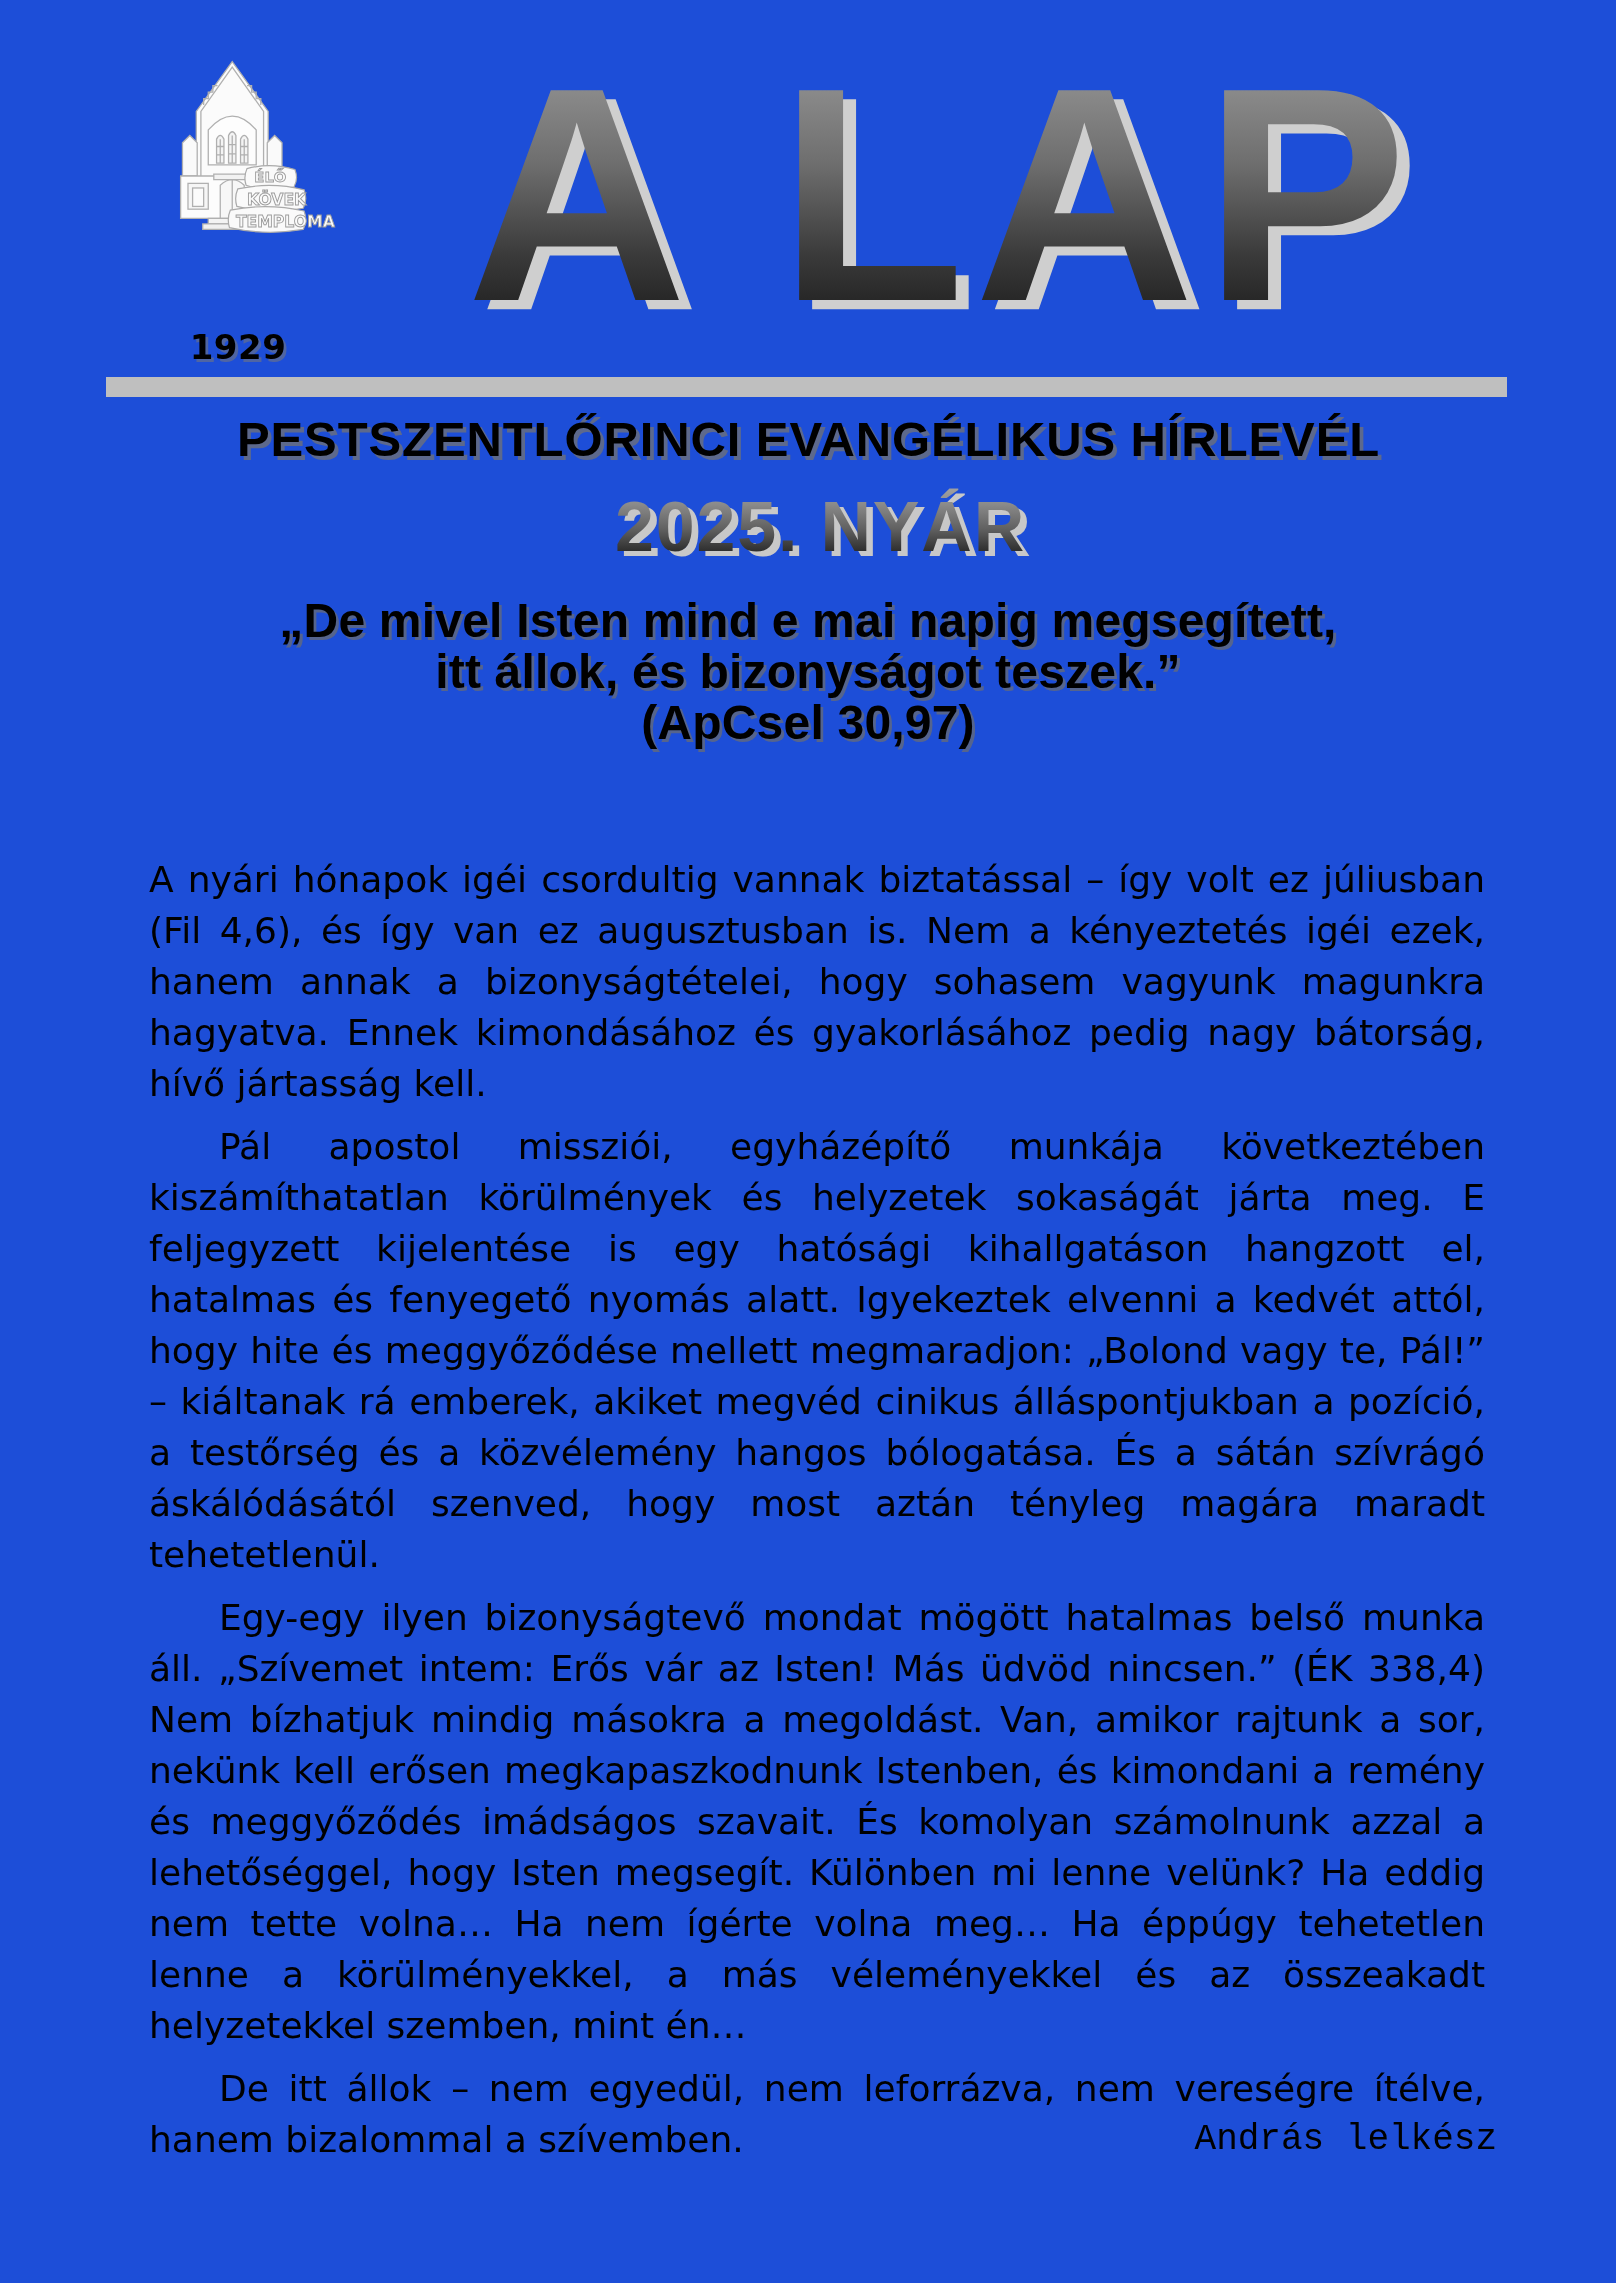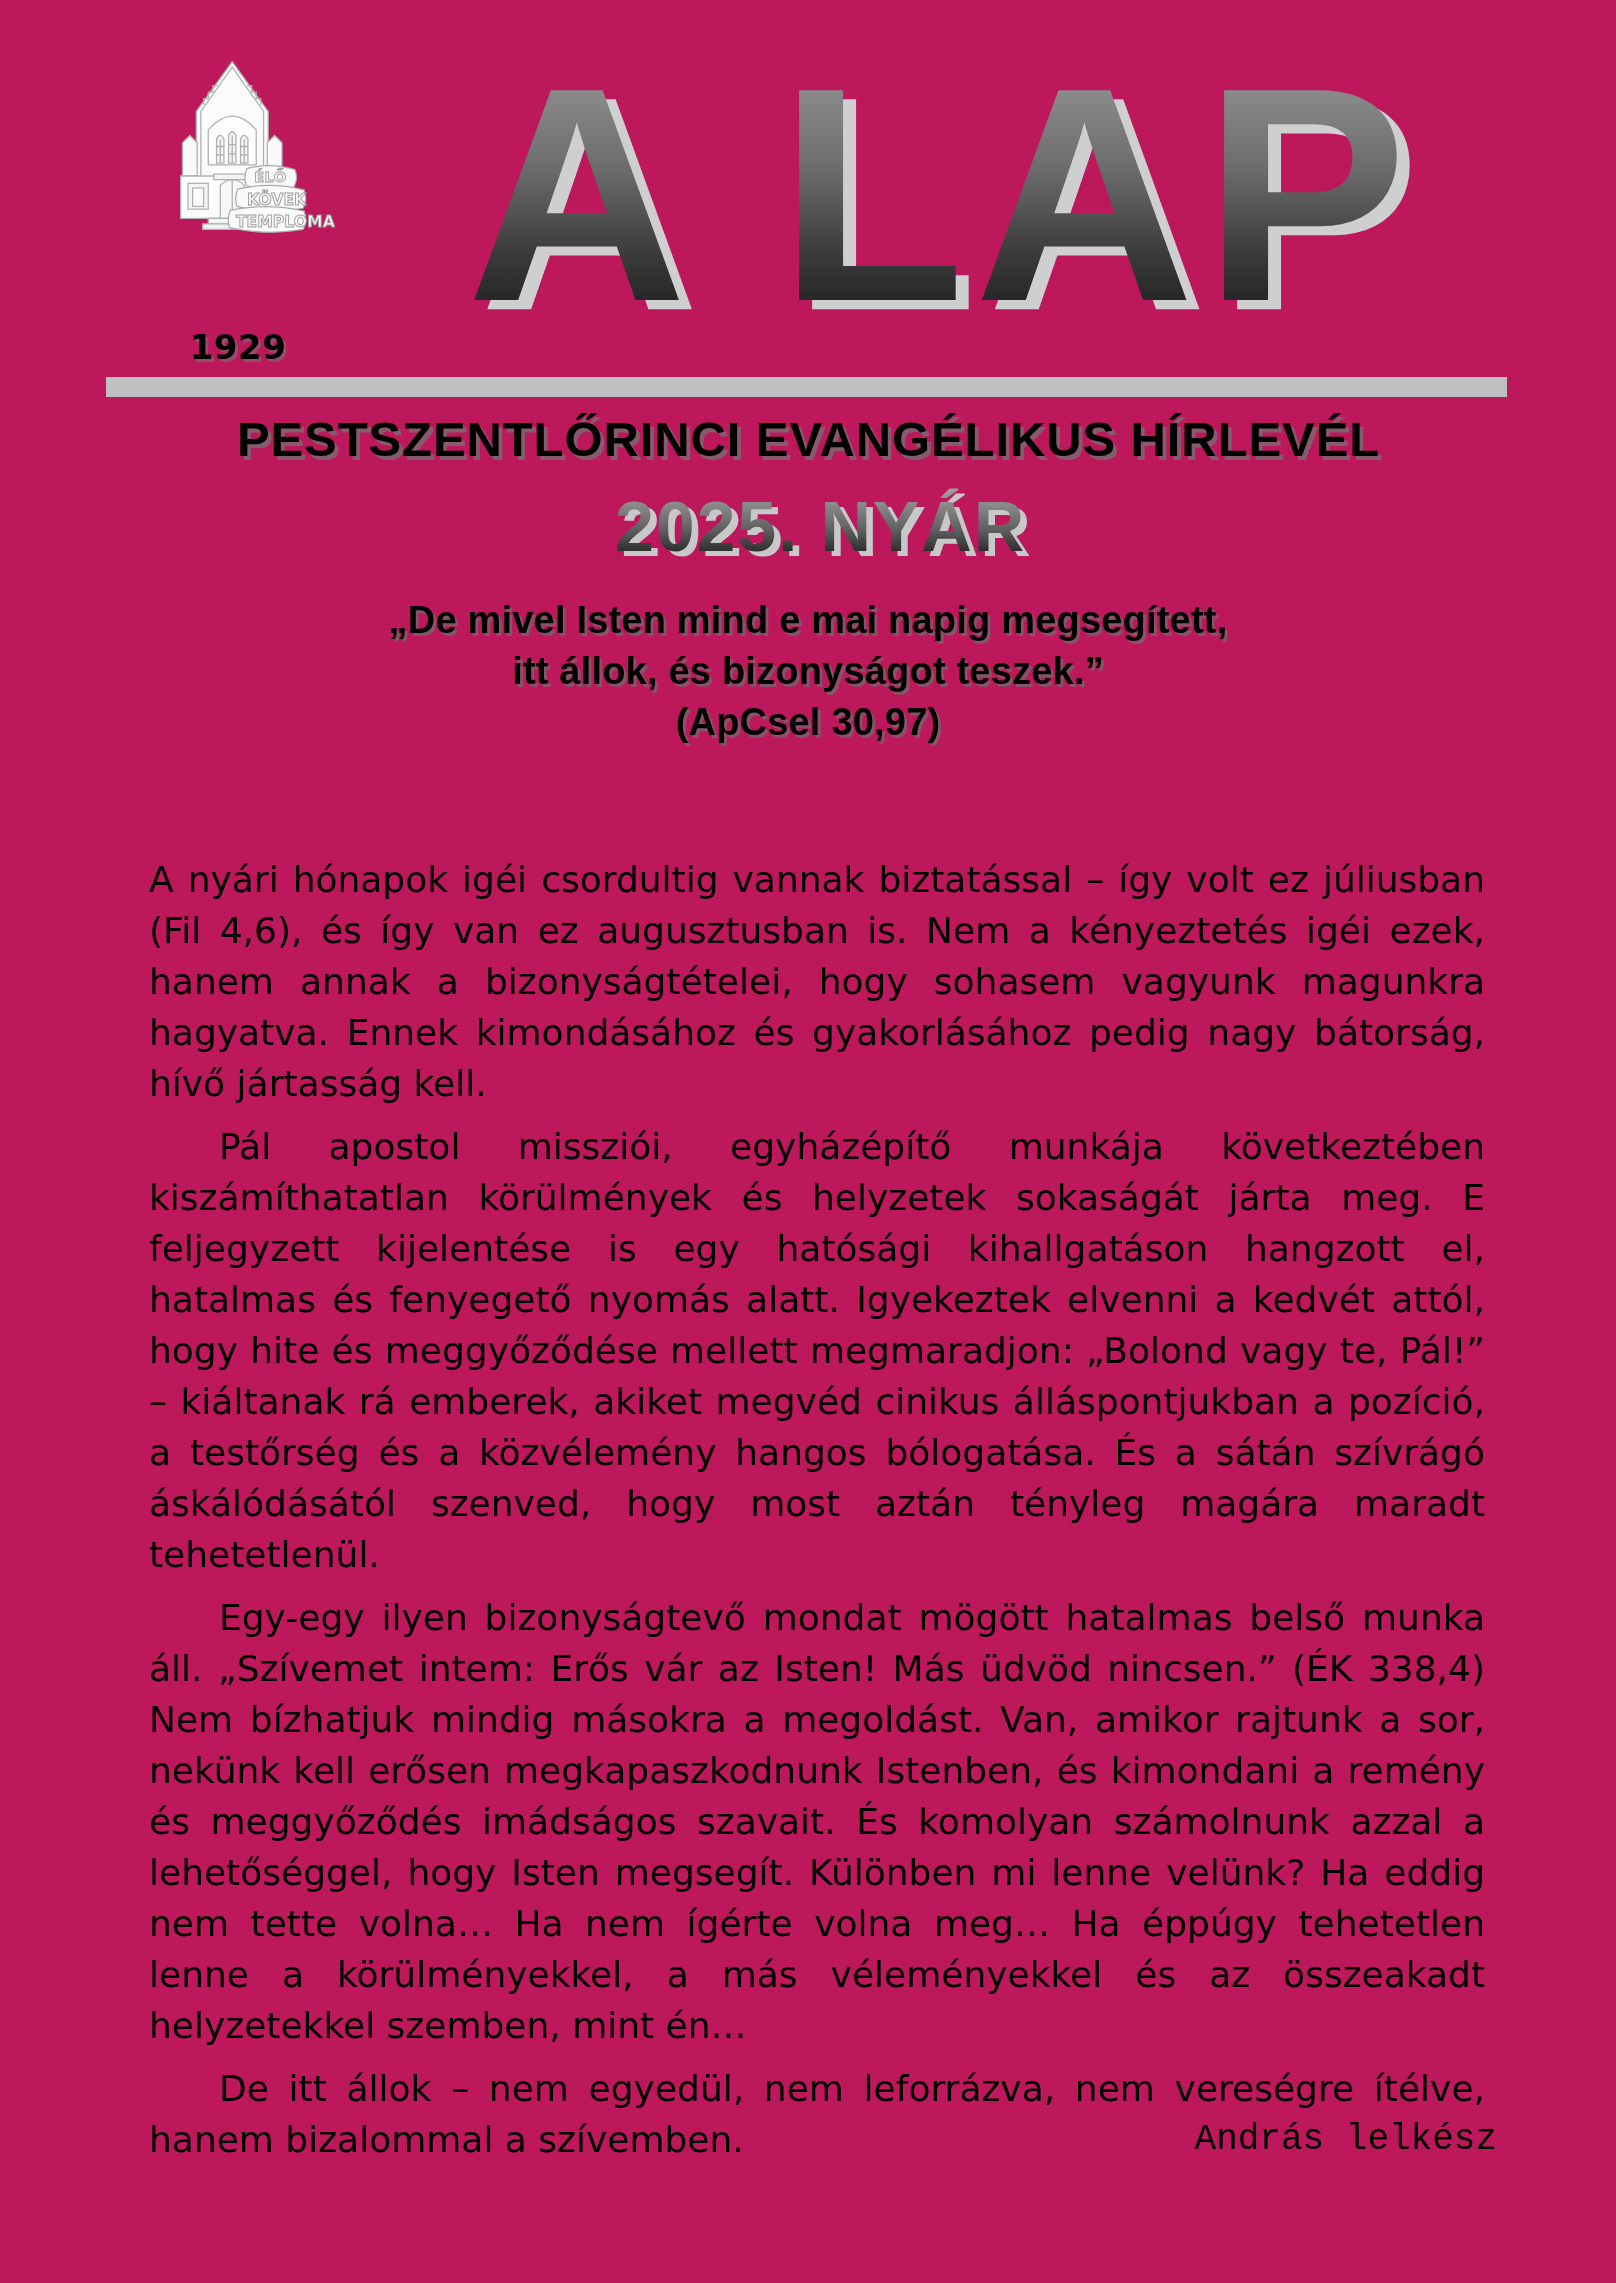--- a/index.html
+++ b/index.html
@@ -12,21 +12,21 @@
     height: 2283px;
     position: relative;
     font-family: "DejaVu Sans", sans-serif;
     color: #000000;
     overflow: hidden;
   }
 
   .page {
     position: absolute;
     inset: 0;
-    background: #be185d;
+    background: #1d4ed8;
     padding-left: 40px;
   }
 
   
   .masthead {
     position: absolute;
     left: 0;
     top: 0;
     width: 1617px;
     height: 369px;
@@ -153,21 +153,21 @@
 
   
   .verse {
     position: absolute;
     left: 162px;
     top: 595px;
     width: 1292px;
     text-align: center;
     font-family: "Liberation Sans", sans-serif;
     font-weight: 700;
-    font-size: 38px;
+    font-size: 48px;
     line-height: 51px;
     letter-spacing: 0.2px;
     color: #000000;
     text-shadow: 2.8px 2.8px 0 rgba(110,110,110,0.7);
   }
   .verse-line { display: block; white-space: nowrap; }
 
   
   .article {
     position: absolute;

